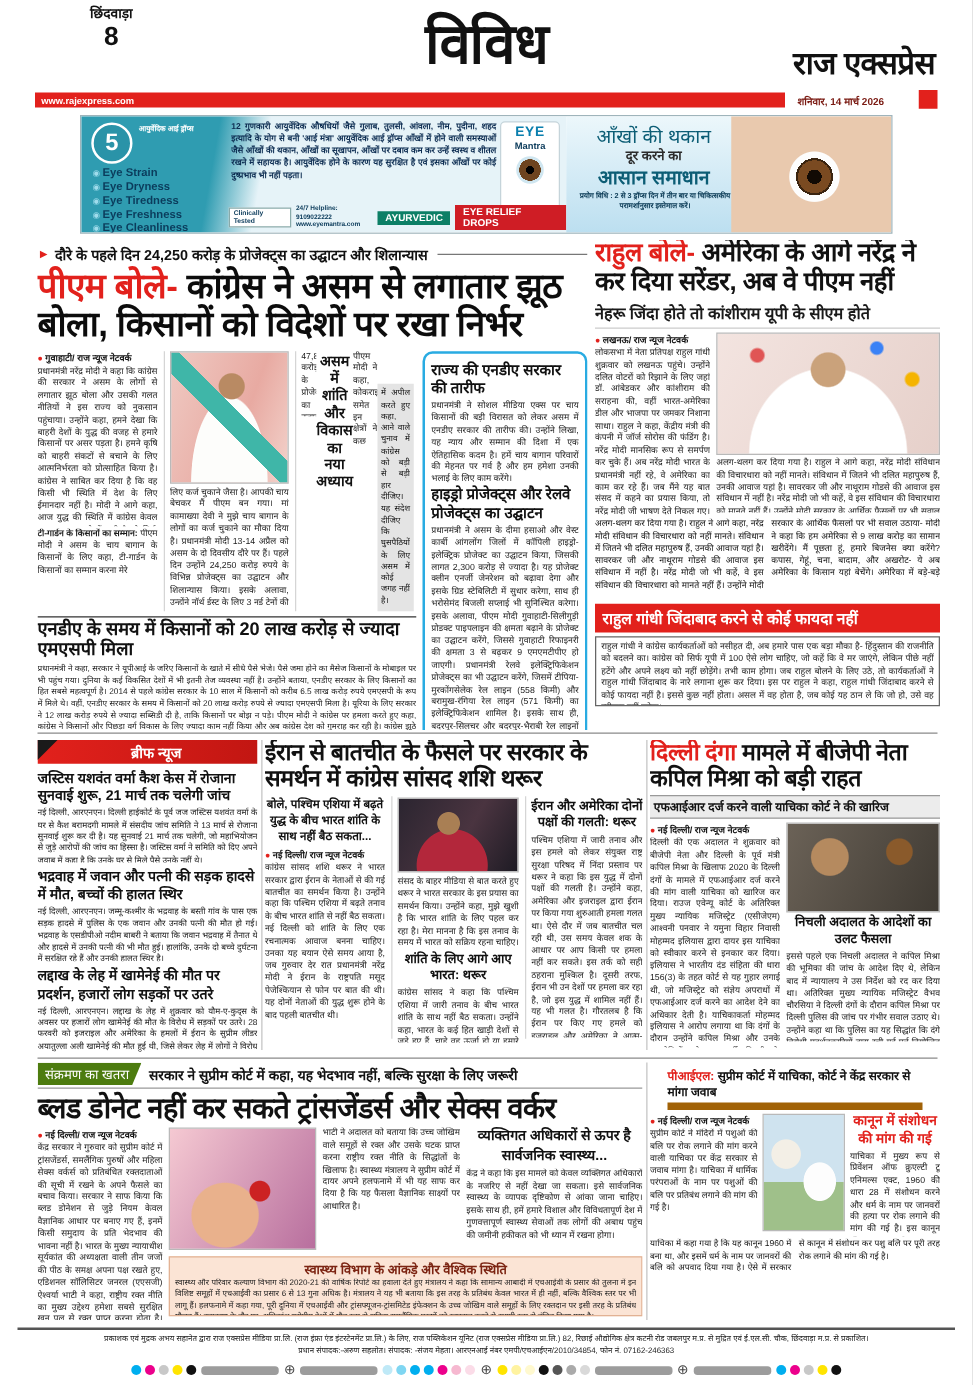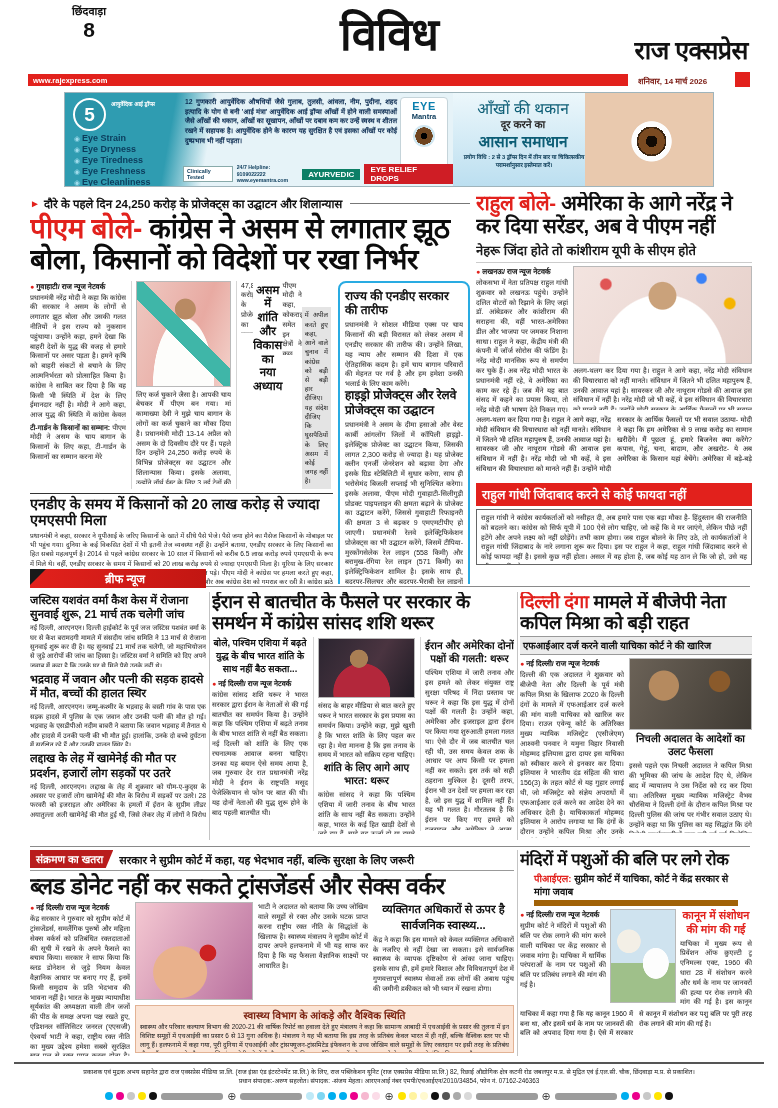--- a/index.html
+++ b/index.html
@@ -106,21 +106,21 @@
 .rahul-sub{font-size:13px;font-weight:800;margin:3px 0;color:#1a1a1a}
 .rahul-row{display:flex;gap:5px;height:150px;border-top:1px solid #ccc;padding-top:3px}
 .rc1{width:92px}.rc2{flex:1}
 .ph-rahul{height:98px;margin-bottom:2px}
 .rahul-cont{column-count:2;column-gap:6px;height:64px;margin-top:3px;font-size:7px;line-height:1.4;text-align:justify;overflow:hidden}
 .redband{margin-top:4px;background:#e2211c;color:#fff;font-weight:800;font-size:12.5px;padding:3px 6px}
 .rbox{border:1px solid #666;margin-top:3px;padding:3px 4px;height:56px;overflow:hidden}
 
 .hdiv{position:absolute;left:30px;right:28px;border-top:1px solid #8a8a8a}
 .vdiv{position:absolute;border-left:1px solid #c4c4c4}
-.briefs{position:absolute;left:30px;top:569px;width:176px;height:250px;overflow:hidden}
+.briefs{position:absolute;left:30px;top:592px;width:176px;height:250px;overflow:hidden}
 .ribbon{position:relative;background:linear-gradient(to right,#e2211c,#c21612);color:#fff;font-weight:800;
   font-size:11.5px;text-align:center;padding:2px 0 2px 14px}
 .ribbon::before{content:"";position:absolute;left:0;top:0;border-top:16px solid #1a1a1a;border-right:16px solid transparent}
 .bitem h3{font-size:11.3px;line-height:1.25;margin:5px 0 2px}
 .bitem .tiny{font-size:6.7px}
 .tharoor{position:absolute;left:212px;top:592px;width:302px;height:250px;overflow:hidden}
 .th-h1{font-size:18.5px;line-height:1.12;letter-spacing:-0.3px}
 .th-row{display:flex;gap:5px;margin-top:4px;height:194px}
 .thL{width:96px}.thM{width:102px;border-left:1px solid #d5d5d5;padding-left:4px}
 .thR{flex:1;border-left:1px solid #d5d5d5;padding-left:4px}
@@ -130,21 +130,21 @@
 .delhi{position:absolute;left:520px;top:592px;width:232px;height:250px;overflow:hidden}
 .d-h1{font-size:18.5px;line-height:1.12;letter-spacing:-0.3px}
 .dsub{background:#ececec;border-top:1px solid #999;border-bottom:1px solid #999;font-size:9.6px;font-weight:800;
   padding:2px 3px;margin:3px 0}
 .d-row{display:flex;gap:5px;height:178px}
 .dc1{width:104px}.dc2{flex:1}
 .ph-kapil{height:72px;margin-bottom:2px}
 
 .blood{position:absolute;left:30px;top:850px;width:484px;height:208px;overflow:hidden}
 .krow{display:flex;align-items:center;gap:6px;border-bottom:1px solid #999;padding-bottom:2px}
-.kbox{background:#b91c1c;color:#fff;font-weight:700;font-size:10.5px;padding:2px 10px 2px 6px;
+.kbox{background:#4d7c0f;color:#fff;font-weight:400;font-size:10.5px;padding:2px 10px 2px 6px;
   clip-path:polygon(0 0,100% 0,91% 100%,0 100%)}
 .ktext{font-size:11px;font-weight:800}
 .bl-h1{font-size:23px;line-height:1.1;letter-spacing:-0.4px;margin:3px 0 3px}
 .bl-row{display:flex;gap:5px}
 .blc1{width:100px;height:152px}
 .bl-right{flex:1;display:flex;flex-direction:column}
 .bl-r1{display:flex;gap:5px;height:100px}
 .ph-blood{width:118px;height:98px}
 .blc3{width:110px}
 .blc4{flex:1}
@@ -361,21 +361,20 @@
         </div>
         <div class="hbox">
           <h4>स्वास्थ्य विभाग के आंकड़े और वैश्विक स्थिति</h4>
           <p class="tiny">स्वास्थ्य और परिवार कल्याण विभाग की 2020-21 की वार्षिक रिपोर्ट का हवाला देते हुए मंत्रालय ने कहा कि सामान्य आबादी में एचआईवी के प्रसार की तुलना में इन विशिष्ट समूहों में एचआईवी का प्रसार 6 से 13 गुना अधिक है। मंत्रालय ने यह भी बताया कि इस तरह के प्रतिबंध केवल भारत में ही नहीं, बल्कि वैश्विक स्तर पर भी लागू हैं। हलफनामे में कहा गया, पूरी दुनिया में एचआईवी और ट्रांसफ्यूजन-ट्रांसमिटेड इंफेक्शन के उच्च जोखिम वाले समूहों के लिए रक्तदान पर इसी तरह के प्रतिबंध मौजूद हैं। उदाहरण के तौर पर, अधिकांश यूरोपीय देशों में यौन रूप से सक्रिय समलैंगिक पुरुषों को रक्तदान करने से स्थायी रूप से वंचित किया गया है।</p>
         </div>
       </div>
     </div>
   </div>
 
   <div class="temple">
-    <h1 class="t-h1">मंदिरों में पशुओं की बलि पर लगे रोक</h1>
     <div class="tsub"><span class="lead-red">पीआईएल:</span><span> सुप्रीम कोर्ट में याचिका, कोर्ट ने केंद्र सरकार से मांगा जवाब</span></div>
     <div class="t-row">
       <div class="tc1">
         <div class="byline"><span class="dot">●</span> <span>नई दिल्ली/ राज न्यूज नेटवर्क</span></div>
         <p class="tiny" style="height:82px">सुप्रीम कोर्ट ने मंदिरों में पशुओं की बलि पर रोक लगाने की मांग करने वाली याचिका पर केंद्र सरकार से जवाब मांगा है। याचिका में धार्मिक परंपराओं के नाम पर पशुओं की बलि पर प्रतिबंध लगाने की मांग की गई है।</p>
       </div>
       <div class="ph ph-court"></div>
       <div class="tc3">
         <div class="tredhead">कानून में संशोधन की मांग की गई</div>
         <p class="tiny" style="height:68px">याचिका में मुख्य रूप से प्रिवेंशन ऑफ क्रुएल्टी टू एनिमल्स एक्ट, 1960 की धारा 28 में संशोधन करने और धर्म के नाम पर जानवरों की हत्या पर रोक लगाने की मांग की गई है। इस कानून की धारा 28 के अनुसार, किसी धर्म के लिए आवश्यक तरीके से किसी जानवर की हत्या करना अपराध नहीं माना जाएगा।</p>

